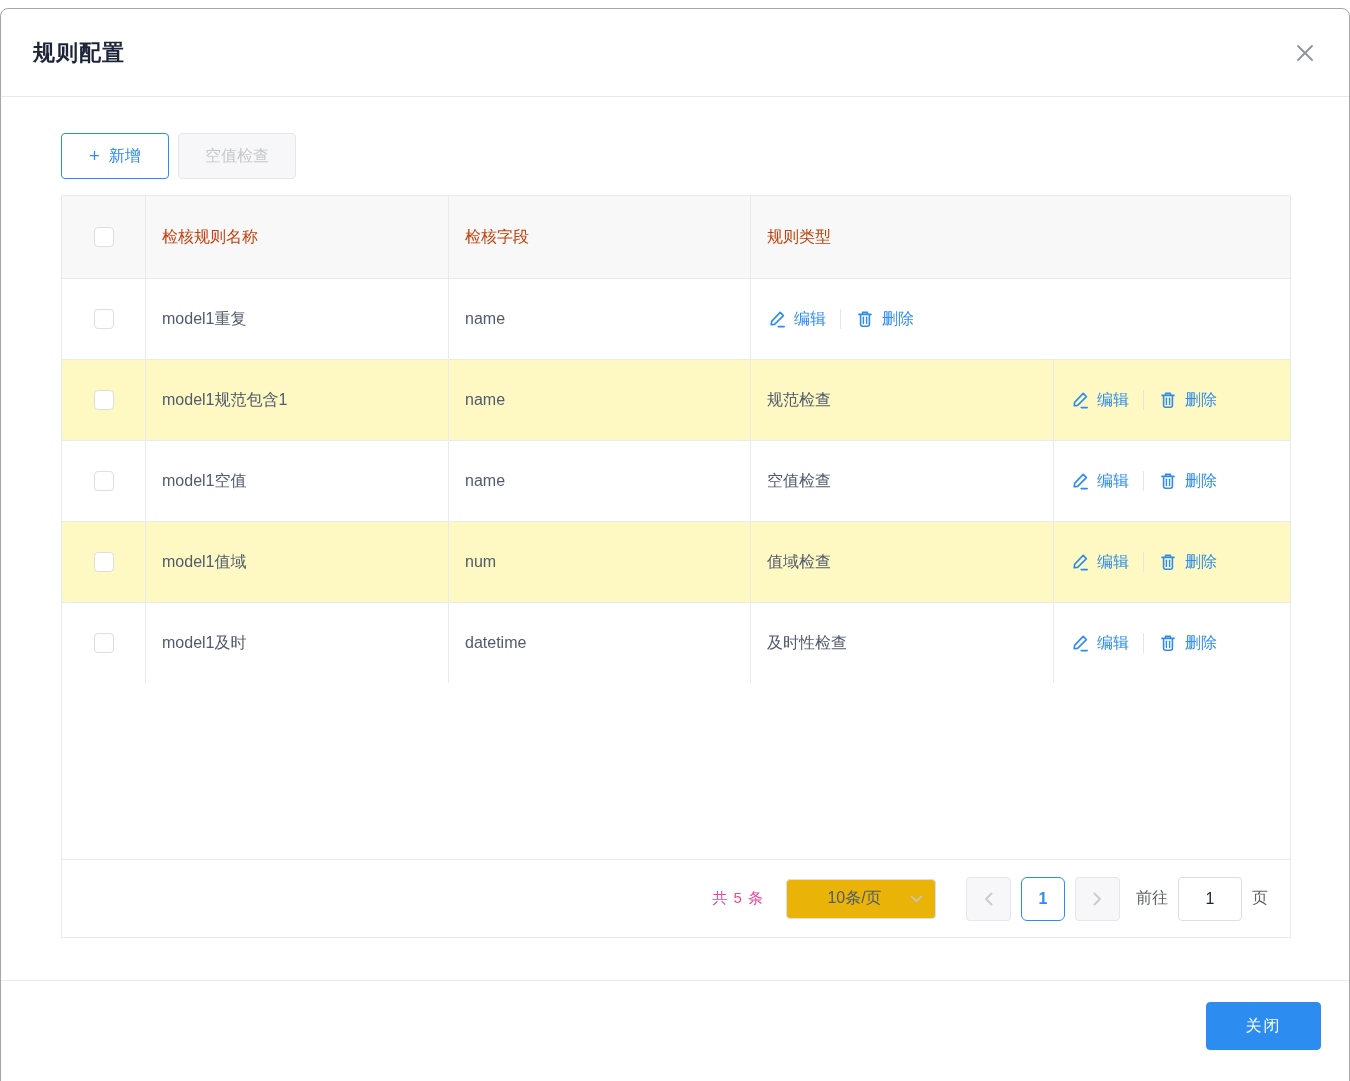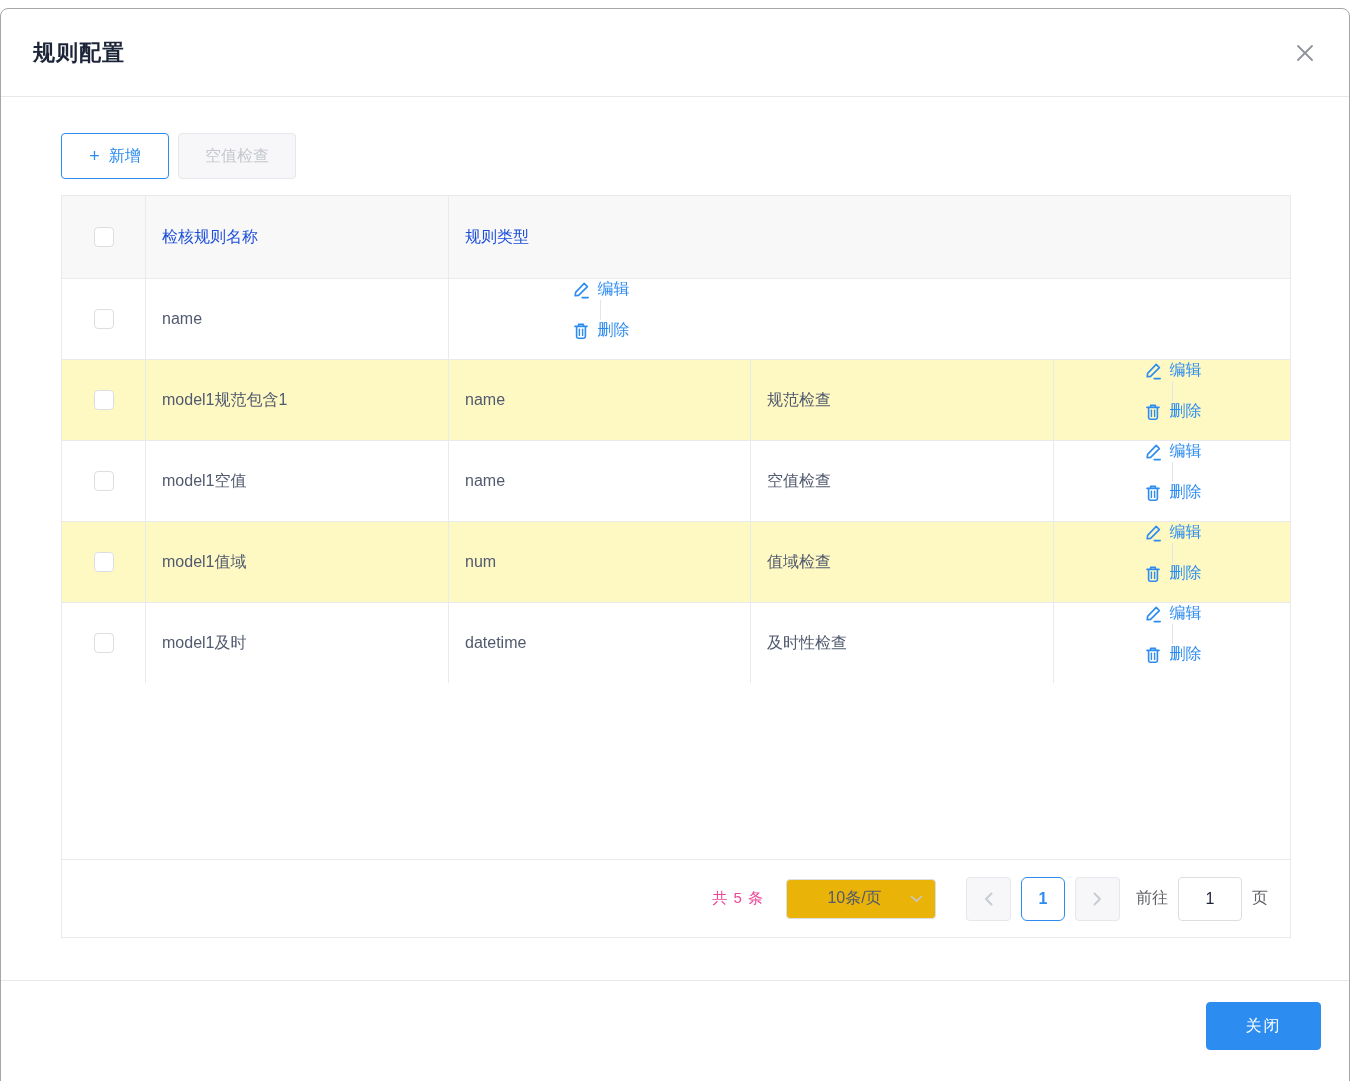--- a/index.html
+++ b/index.html
@@ -33,34 +33,34 @@
   
   .table-wrapper {
     width:1230px; height:743px; border:1px solid #e8eaec;
     display:flex; flex-direction:column; background:#fff;
   }
   .t-row {
     display:grid; grid-template-columns:84px 303px 302px 303px 1fr;
     align-items:stretch;
   }
   .t-head { height:82px; background:#f8f8f9; flex:0 0 82px; }
-  .t-head .cell { font-size:16px; color:#1d4ed8; font-weight:500; }
+  .t-head .cell { font-size:16px; color:#c2410c; font-weight:500; }
   .t-body-row { height:81px; flex:0 0 81px; border-top:1px solid #e8eaec; background:#fff; }
   .t-body-row.striped { background:#fef9c3; }
   .cell {
     display:flex; align-items:center; padding:0 16px;
     font-size:16px; color:#515a6e; border-right:1px solid #e8eaec; overflow:hidden;
   }
   .cell:last-child { border-right:none; }
   .cell-check { justify-content:center; padding:0; }
   .checkbox {
     width:20px; height:20px; border:1px solid #dcdee2; border-radius:4px;
     background:#fff; cursor:pointer;
   }
-  .ops { gap:0;flex-direction:column; }
+  .ops { gap:0; }
   .op-link { display:inline-flex; align-items:center; gap:7px; color:#2d8cf0; font-size:16px; cursor:pointer; white-space:nowrap; }
   .op-divider { width:1px; height:20px; background:#e3e5e8; margin:0 14px; }
 
   .t-filler { flex:1 1 auto; background:#fff; }
 
   
   .t-pagination {
     flex:0 0 78px; border-top:1px solid #e8eaec;
     display:flex; align-items:center; justify-content:flex-end;
     padding-right:22px; background:#fff;
@@ -128,28 +128,30 @@
       </button>
     </div>
 
     <div class="table-wrapper">
 
       <div class="t-row t-head">
         <div class="cell cell-check">
           <span class="checkbox"></span>
         </div>
         <div class="cell">检核规则名称</div>
+        <div class="cell">检核字段</div>
         <div class="cell">规则类型</div>
       </div>
 
       <div id="table-body">
   <div class="t-row t-body-row">
     <div class="cell cell-check">
       <span class="checkbox"></span>
     </div>
+    <div class="cell">model1重复</div>
     <div class="cell">name</div>
     <div class="cell ops">
       <span class="op-link">
         <span>
           <svg width="20" height="20" viewBox="0 0 20 20">
             <path d="M13.2 3.4 L16.4 6.6 L7.6 15.4 L4.2 15.8 L4.6 12.4 Z" fill="none" stroke="#2d8cf0" stroke-width="1.6" stroke-linejoin="round"></path>
             <line x1="11.2" y1="17.6" x2="17.2" y2="17.6" stroke="#2d8cf0" stroke-width="1.6" stroke-linecap="round"></line>
           </svg>
         </span>
         <span>编辑</span>

